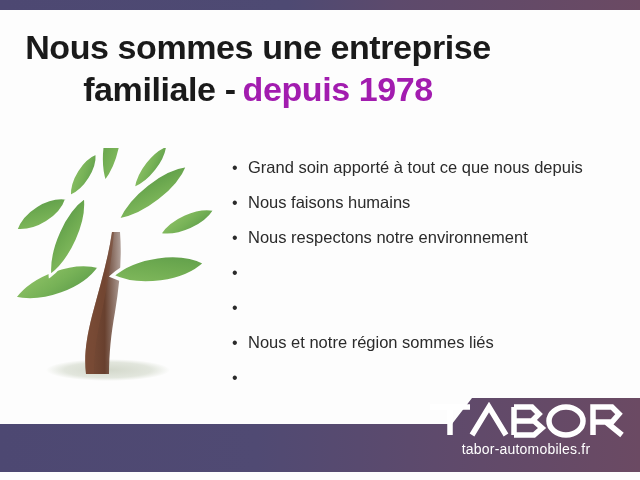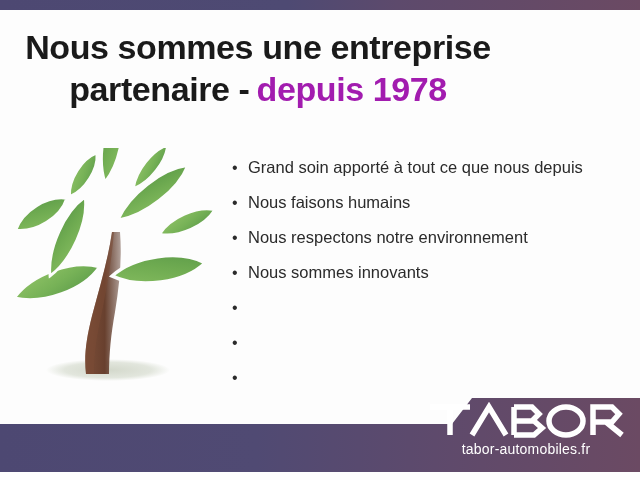--- a/index.html
+++ b/index.html
@@ -113,21 +113,21 @@
     font-family: "Liberation Sans", sans-serif;
   }
 </style>
 </head>
 <body>
 
 <div class="top-strip"></div>
 
 <div class="headline">
   <span class="headline-line">Nous sommes une entreprise</span>
-  <span class="headline-line"><span>partenaire -</span><span class="dash-gap"></span><span class="accent">depuis 1978</span></span>
+  <span class="headline-line"><span>familiale -</span><span class="dash-gap"></span><span class="accent">depuis 1978</span></span>
 </div>
 
 <div class="tree-art">
   <svg viewBox="0 0 205 245" width="205" height="245" xmlns="http://www.w3.org/2000/svg">
     <defs>
       <linearGradient id="leafGrad" x1="0" y1="0" x2="1" y2="1">
         <stop offset="0%" stop-color="#8fc266"></stop>
         <stop offset="52%" stop-color="#77b257"></stop>
         <stop offset="100%" stop-color="#5d9c4a"></stop>
       </linearGradient>
@@ -188,27 +188,27 @@
   <li class="bullet-item">
     <span class="bullet-dot">•</span>
     <span>Nous faisons humains</span>
   </li>
   <li class="bullet-item">
     <span class="bullet-dot">•</span>
     <span>Nous respectons notre environnement</span>
   </li>
   <li class="bullet-item">
     <span class="bullet-dot">•</span>
-    <span>Nous sommes innovants</span>
-  </li>
-  <li class="bullet-item">
-    <span class="bullet-dot">•</span>
-  </li>
-  <li class="bullet-item">
-    <span class="bullet-dot">•</span>
+  </li>
+  <li class="bullet-item">
+    <span class="bullet-dot">•</span>
+  </li>
+  <li class="bullet-item">
+    <span class="bullet-dot">•</span>
+    <span>Nous et notre région sommes liés</span>
   </li>
   <li class="bullet-item">
     <span class="bullet-dot">•</span>
   </li>
 </ul>
 
 <div class="footer">
   <svg class="footer-shape" viewBox="0 0 640 80" width="640" height="80" preserveAspectRatio="none" xmlns="http://www.w3.org/2000/svg">
     <defs>
       <linearGradient id="footGrad" x1="0" y1="0" x2="1" y2="0">

